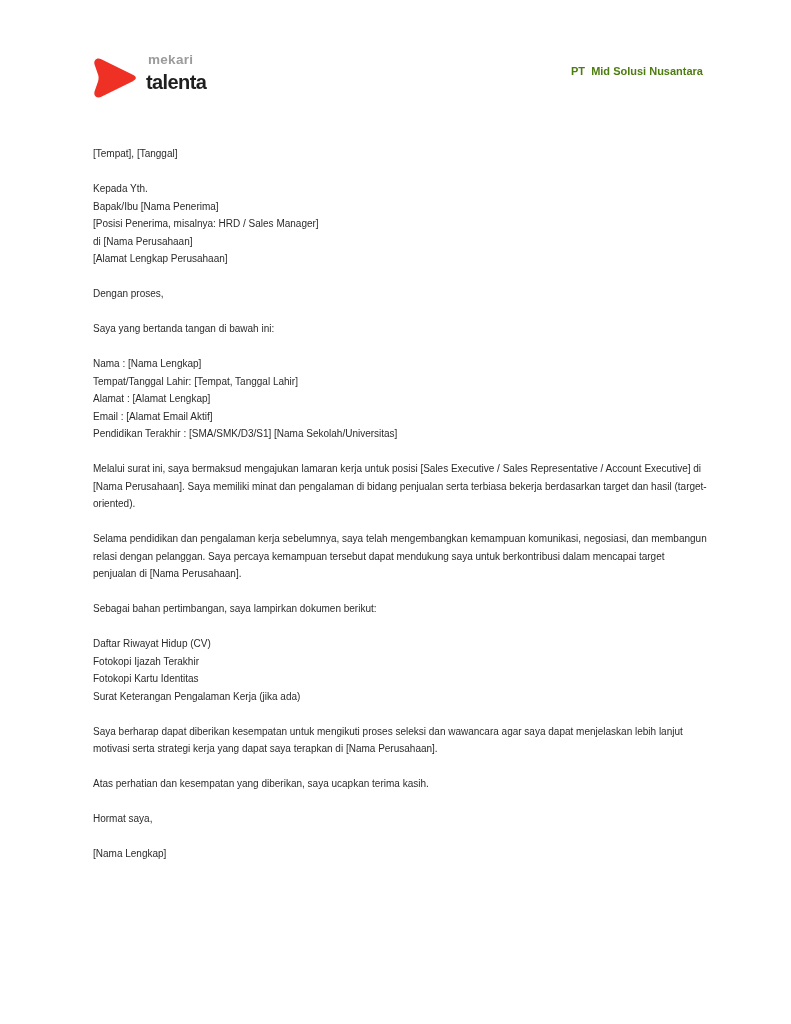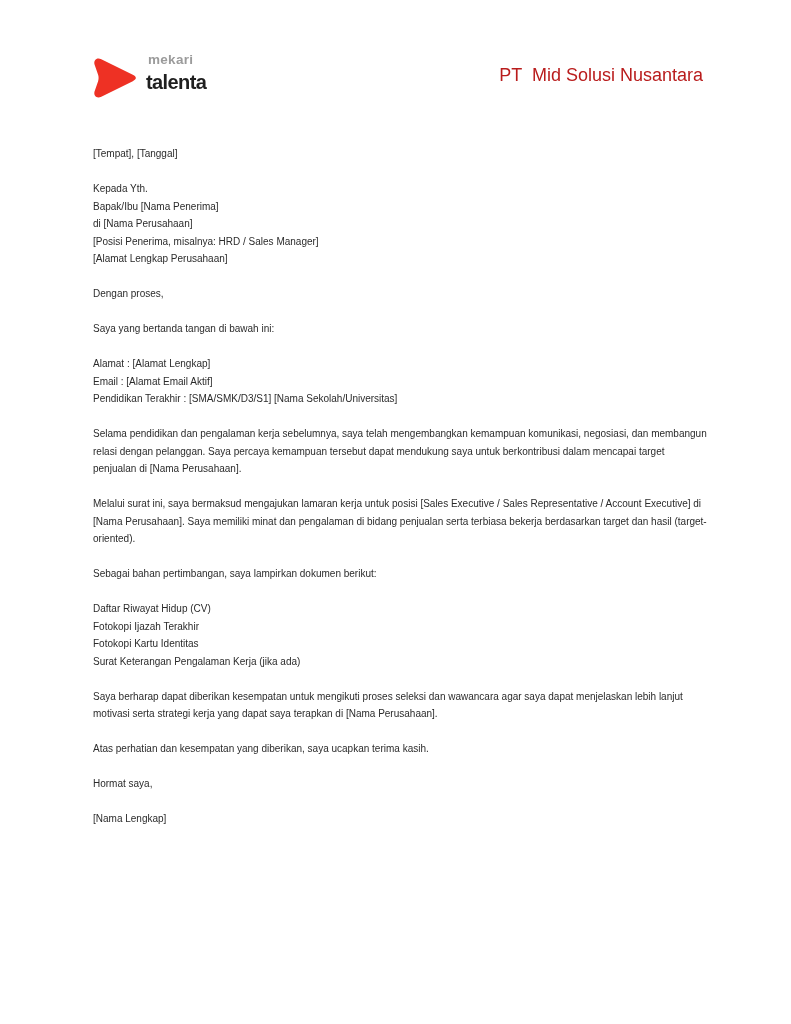--- a/index.html
+++ b/index.html
@@ -31,23 +31,23 @@
     margin-left: 2px;
   }
   .brand-bottom {
     color: #1f1f1f;
     font-size: 20px;
     font-weight: 700;
     letter-spacing: -0.6px;
     line-height: 30px;
   }
   .company {
-    font-weight: 400;
-    font-size: 18px;
-    color: #b91c1c;
+    font-weight: 700;
+    font-size: 11px;
+    color: #4d7c0f;
     margin-top: 13px;
     white-space: pre;
   }
   .letter {
     margin-top: 46px;
     width: 616px;
     font-size: 10px;
     line-height: 17.5px;
   }
   .block { margin: 0 0 17.5px 0; }
@@ -80,38 +80,40 @@
     <div class="company">PT  Mid Solusi Nusantara</div>
   </div>
 
   <div class="letter">
 
     <div class="block">[Tempat], [Tanggal]</div>
 
     <div class="block">
       <div class="line">Kepada Yth.</div>
       <div class="line">Bapak/Ibu [Nama Penerima]</div>
+      <div class="line">[Posisi Penerima, misalnya: HRD / Sales Manager]</div>
       <div class="line">di [Nama Perusahaan]</div>
-      <div class="line">[Posisi Penerima, misalnya: HRD / Sales Manager]</div>
       <div class="line">[Alamat Lengkap Perusahaan]</div>
     </div>
 
     <div class="block">Dengan proses,</div>
 
     <div class="block">Saya yang bertanda tangan di bawah ini:</div>
 
     <div class="block">
+      <div class="line">Nama : [Nama Lengkap]</div>
+      <div class="line">Tempat/Tanggal Lahir: [Tempat, Tanggal Lahir]</div>
       <div class="line">Alamat : [Alamat Lengkap]</div>
       <div class="line">Email : [Alamat Email Aktif]</div>
       <div class="line">Pendidikan Terakhir : [SMA/SMK/D3/S1] [Nama Sekolah/Universitas]</div>
     </div>
 
+    <div class="block">Melalui surat ini, saya bermaksud mengajukan lamaran kerja untuk posisi [Sales Executive / Sales Representative / Account Executive] di [Nama Perusahaan]. Saya memiliki minat dan pengalaman di bidang penjualan serta terbiasa bekerja berdasarkan target dan hasil (target-oriented).</div>
+
     <div class="block">Selama pendidikan dan pengalaman kerja sebelumnya, saya telah mengembangkan kemampuan komunikasi, negosiasi, dan membangun relasi dengan pelanggan. Saya percaya kemampuan tersebut dapat mendukung saya untuk berkontribusi dalam mencapai target penjualan di [Nama Perusahaan].</div>
-
-    <div class="block">Melalui surat ini, saya bermaksud mengajukan lamaran kerja untuk posisi [Sales Executive / Sales Representative / Account Executive] di [Nama Perusahaan]. Saya memiliki minat dan pengalaman di bidang penjualan serta terbiasa bekerja berdasarkan target dan hasil (target-oriented).</div>
 
     <div class="block">Sebagai bahan pertimbangan, saya lampirkan dokumen berikut:</div>
 
     <div class="block">
       <div class="line">Daftar Riwayat Hidup (CV)</div>
       <div class="line">Fotokopi Ijazah Terakhir</div>
       <div class="line">Fotokopi Kartu Identitas</div>
       <div class="line">Surat Keterangan Pengalaman Kerja (jika ada)</div>
     </div>
 

